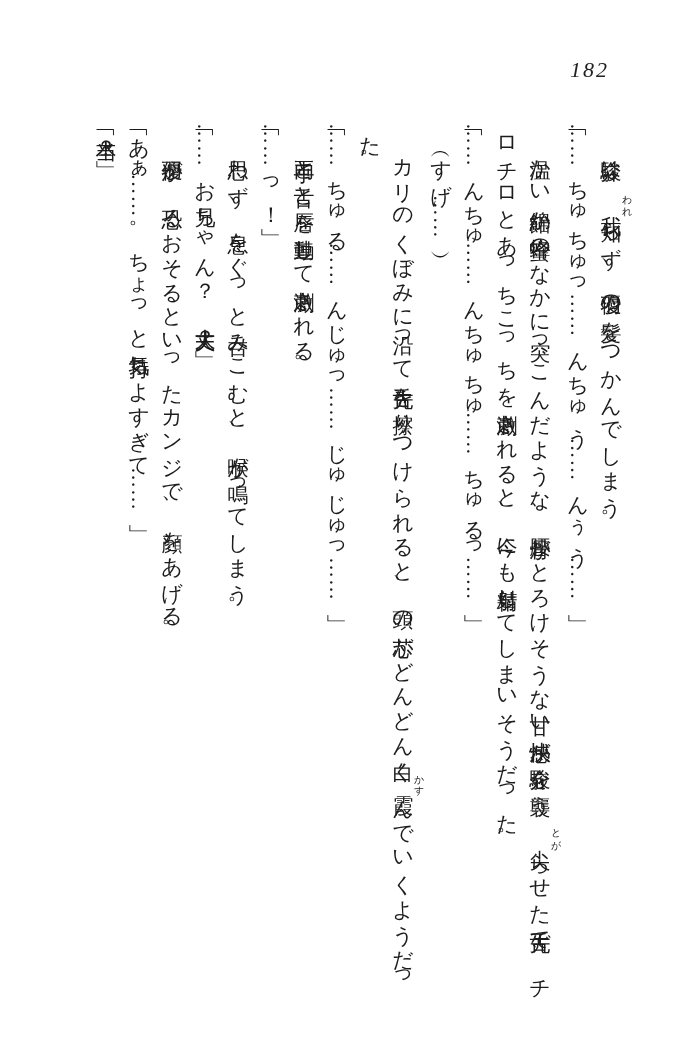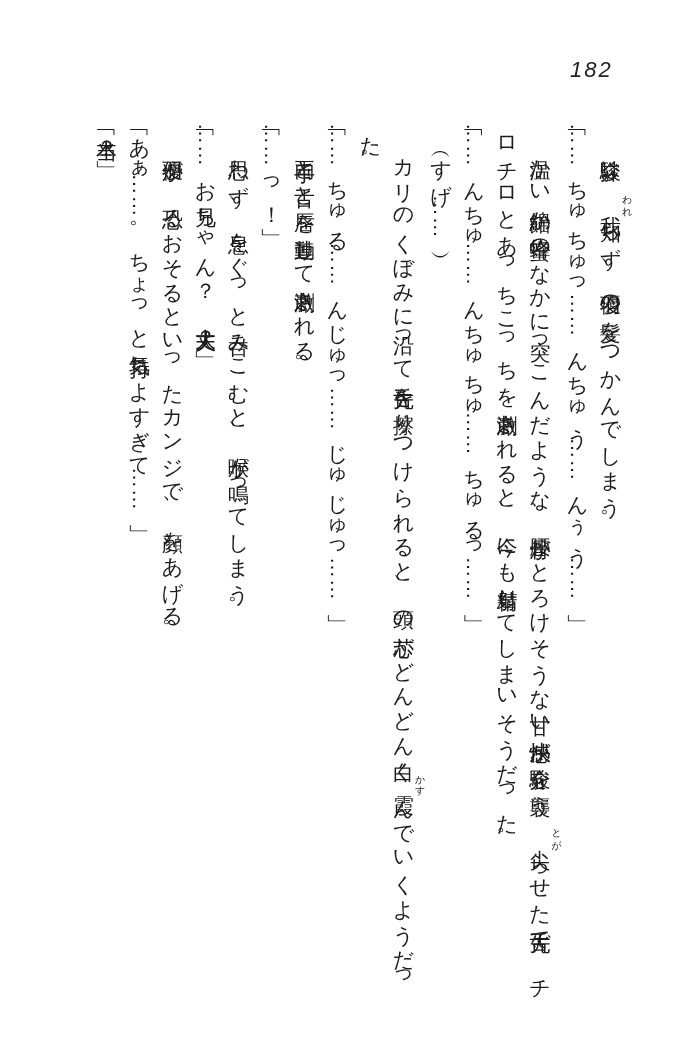--- a/index.html
+++ b/index.html
@@ -8,21 +8,21 @@
     width: 690px;
     height: 1050px;
     background: #ffffff;
     overflow: hidden;
   }
   .page {
     position: relative;
     width: 690px;
     height: 1050px;
     background: #ffffff;
-    font-family: Liberation Sans, sans-serif;
+    font-family: Liberation Serif, serif;
     color: #1c1c1c;
   }
   .page-number {
     position: absolute;
     top: 57px;
     left: 570px;
     font-size: 22px;
     font-style: italic;
     letter-spacing: 2px;
     color: #222222;

